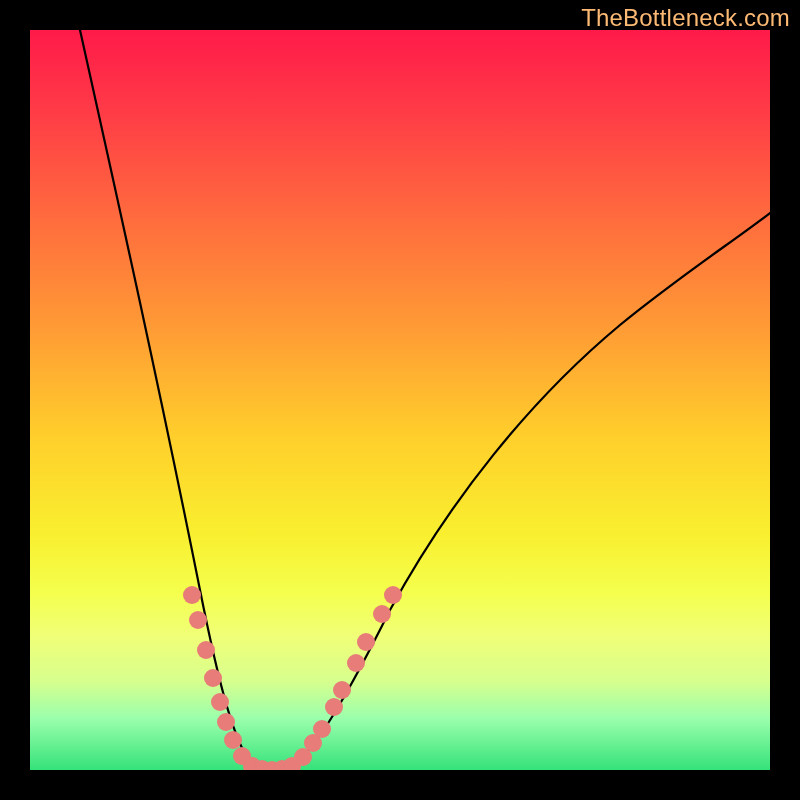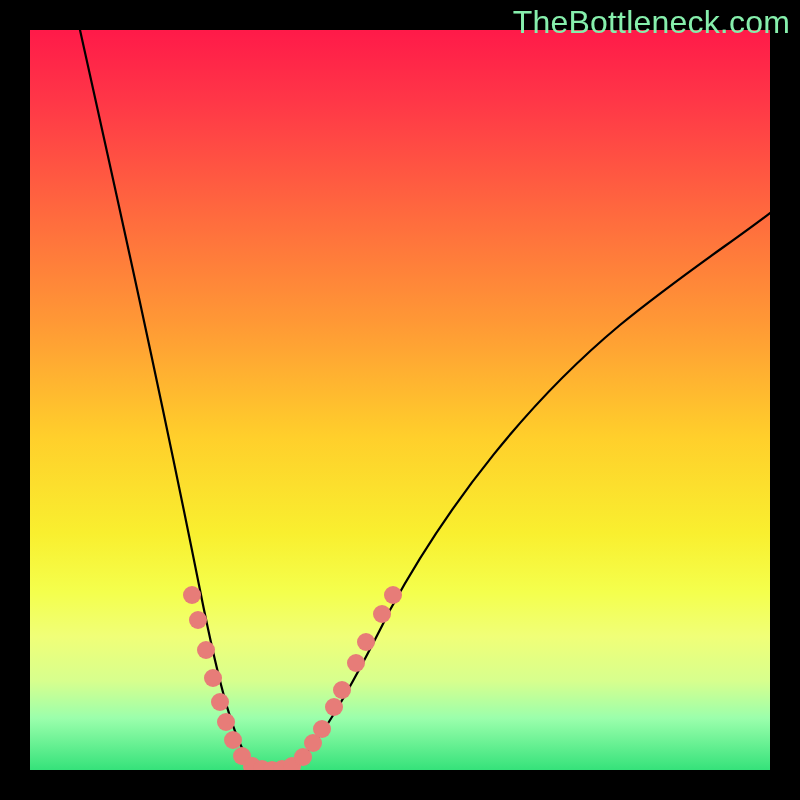--- a/index.html
+++ b/index.html
@@ -44,22 +44,22 @@
     left: 0;
     top: 0;
     width: 740px;
     height: 740px;
     display: block;
   }
   .watermark {
     position: absolute;
     top: 4px;
     right: 10px;
-    color: #86efac;
-    font-size: 32px;
+    color: #fdba74;
+    font-size: 24px;
     font-weight: 400;
     letter-spacing: 0.2px;
   }
 </style>
 </head>
 <body>
 
 <div class="frame">
   <div class="plot">
     <svg viewBox="0 0 740 740">

